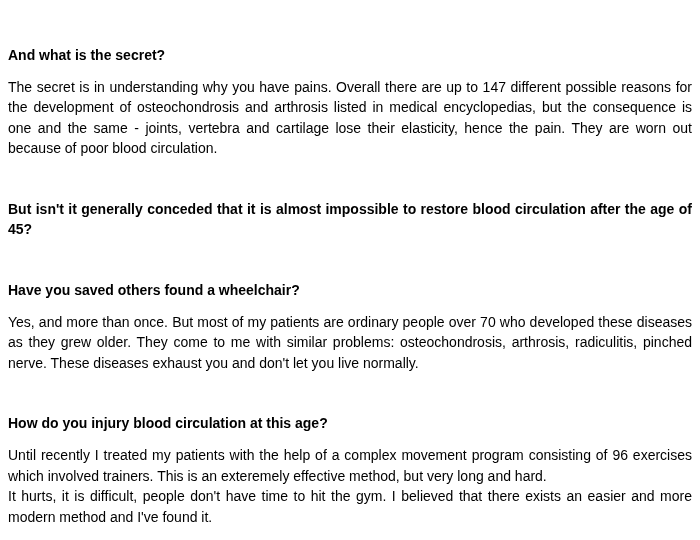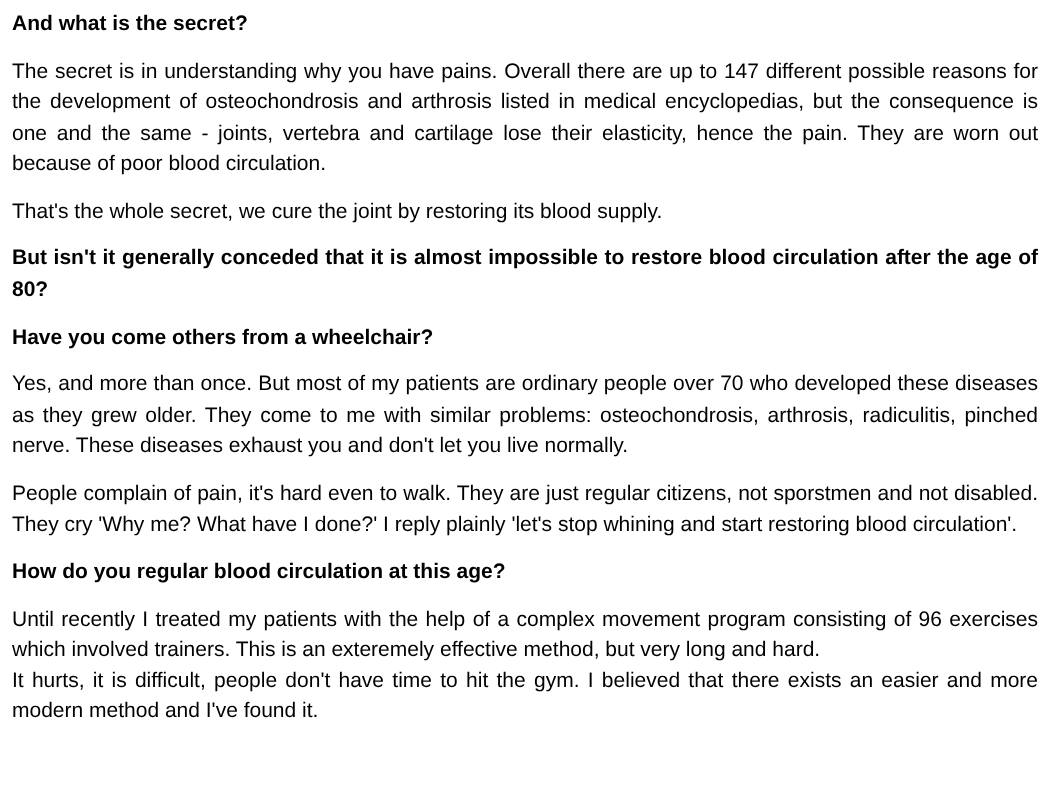--- a/index.html
+++ b/index.html
@@ -21,29 +21,28 @@
     line-height: 1.47;
     color: #000000;
   }
   .block {
     margin: 0 0 11px 0;
     text-align: justify;
     white-space: pre-wrap; 
   }
   .heading {
     font-weight: bold;
+    margin-top: 40px;
   }
 </style>
 </head>
 <body>
 
 <div class="article">
   <div class="block heading">And what is the secret?</div>
   <div class="block">The secret is in understanding why you have pains. Overall there are up to 147 different possible reasons for the development of osteochondrosis and arthrosis listed in medical encyclopedias, but the consequence is one and the same - joints, vertebra and cartilage lose their elasticity, hence the pain. They are worn out because of poor blood circulation.</div>
-  <div class="block">That's the whole secret, we cure the joint by restoring its blood supply.</div>
-  <div class="block heading">But isn't it generally conceded that it is almost impossible to restore blood circulation after the age of 80?</div>
-  <div class="block heading">Have you come others from a wheelchair?</div>
+  <div class="block heading">But isn't it generally conceded that it is almost impossible to restore blood circulation after the age of 45?</div>
+  <div class="block heading">Have you saved others found a wheelchair?</div>
   <div class="block">Yes, and more than once. But most of my patients are ordinary people over 70 who developed these diseases as they grew older. They come to me with similar problems: osteochondrosis, arthrosis, radiculitis, pinched nerve. These diseases exhaust you and don't let you live normally.</div>
-  <div class="block">People complain of pain, it's hard even to walk. They are just regular citizens, not sporstmen and not disabled. They cry 'Why me? What have I done?' I reply plainly 'let's stop whining and start restoring blood circulation'.</div>
-  <div class="block heading">How do you regular blood circulation at this age?</div>
+  <div class="block heading">How do you injury blood circulation at this age?</div>
   <div class="block">Until recently I treated my patients with the help of a complex movement program consisting of 96 exercises which involved trainers. This is an exteremely effective method, but very long and hard.
 It hurts, it is difficult, people don't have time to hit the gym. I believed that there exists an easier and more modern method and I've found it.</div>
 </div>
 
 </body></html>

